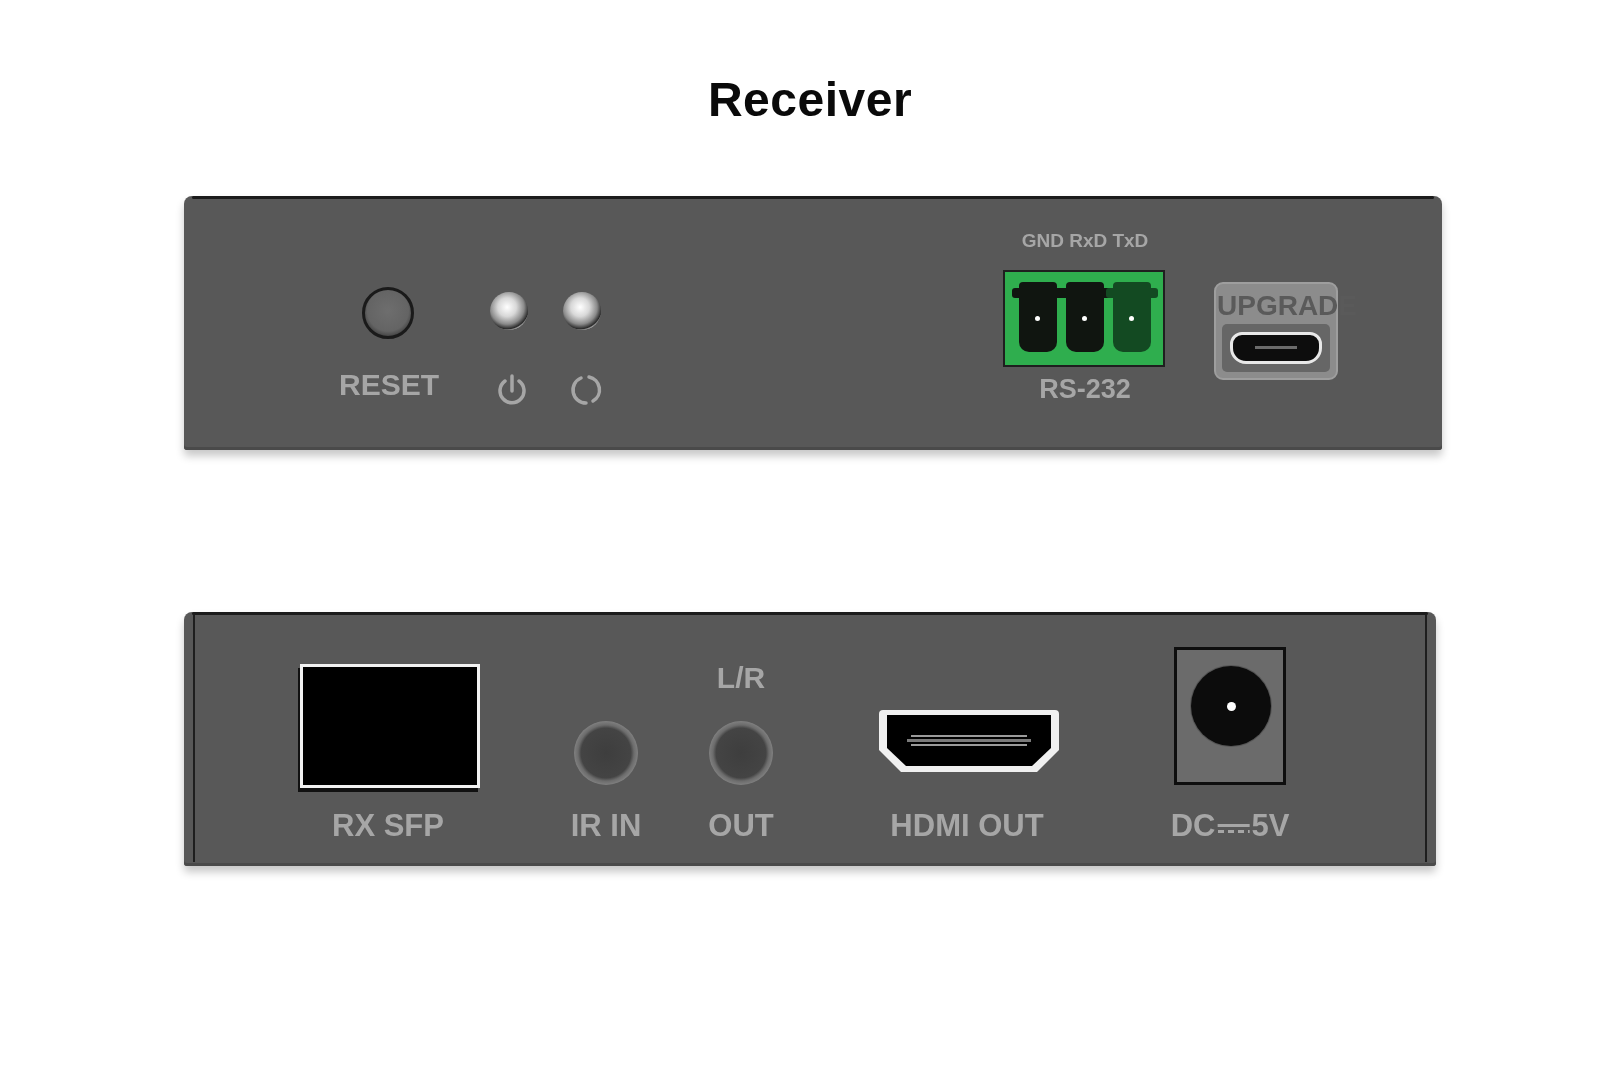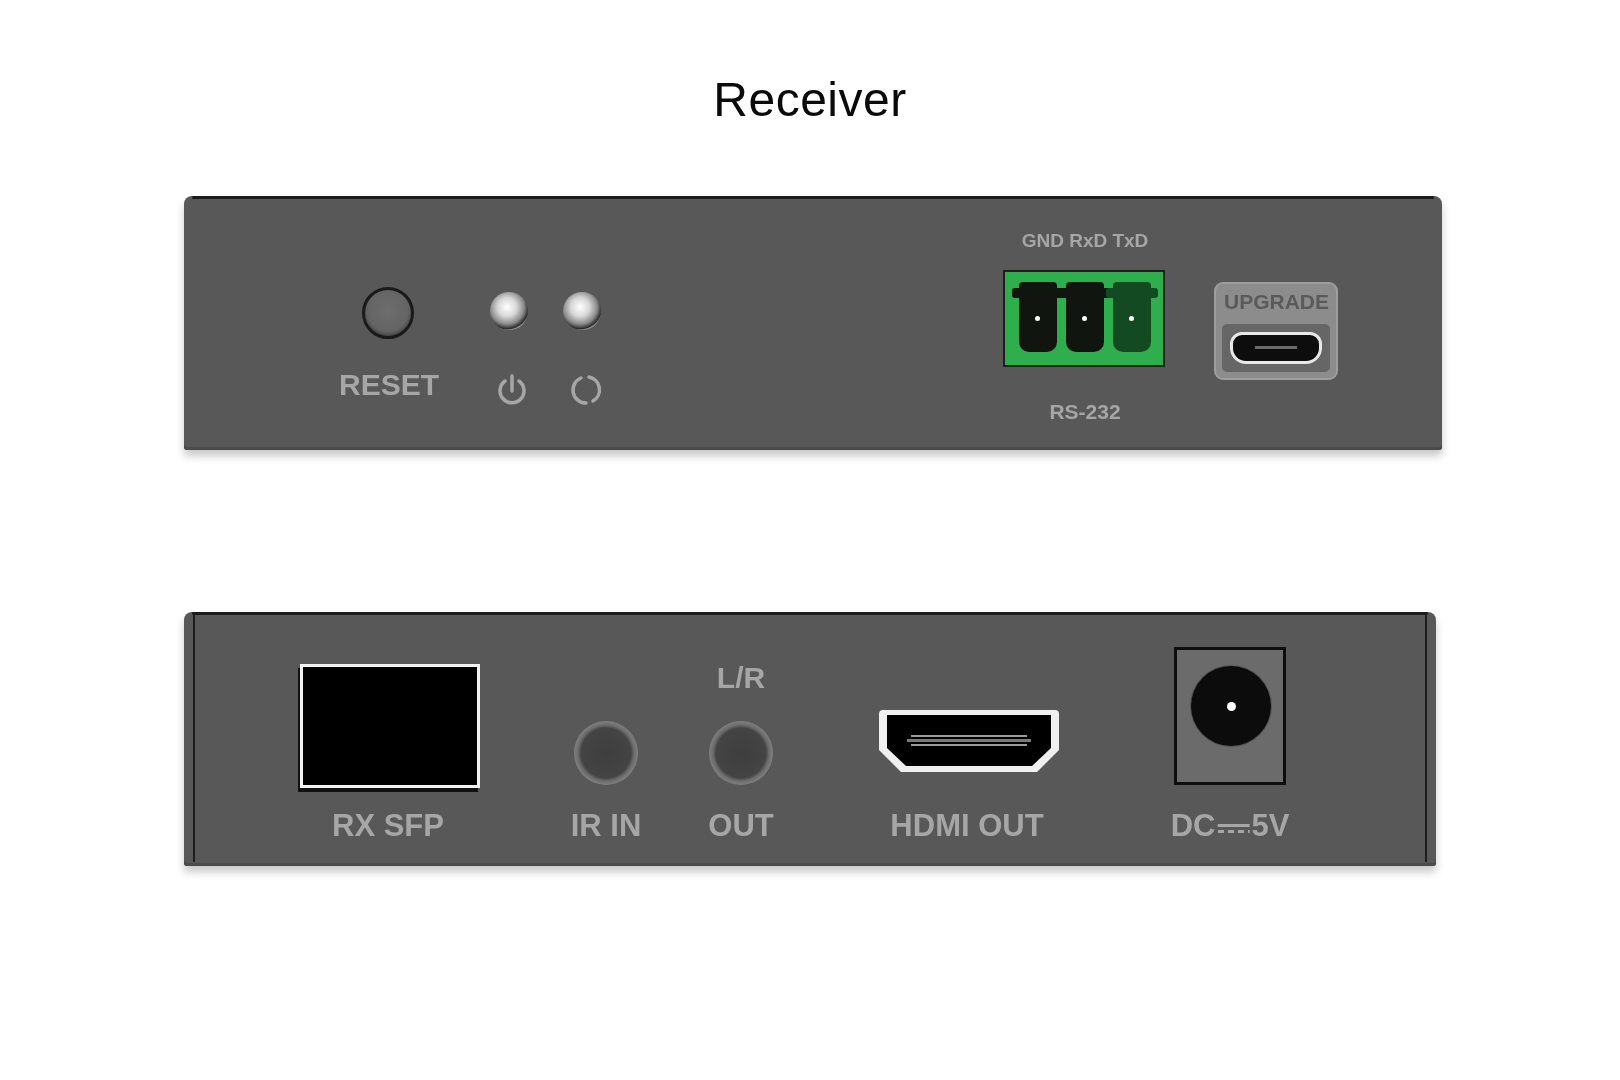--- a/index.html
+++ b/index.html
@@ -2,21 +2,21 @@
 <html><head>
 <meta charset="utf-8">
 <style>
   * { box-sizing: border-box; margin: 0; padding: 0; }
   html, body { width: 1620px; height: 1080px; background: #ffffff; overflow: hidden; }
   body { position: relative; font-family: "Liberation Sans", sans-serif; }
 
   .title {
     position: absolute; left: 0; width: 1620px; top: 72px;
     text-align: center; font-family: "Liberation Sans", sans-serif;
-    font-size: 48px; font-weight: 400; color: #0a0a0a; letter-spacing: 0.5px;
+    font-size: 48px; font-weight: 700; color: #0a0a0a; letter-spacing: 0.5px;
   }
 
   .panel {
     position: absolute; background: #585858;
     border-radius: 8px 8px 3px 3px;
     box-shadow: 0 6px 8px rgba(0,0,0,0.22), inset 0 -3px 0 #4a4a4a;
   }
   .panel::before {
     content: ""; position: absolute; left: 8px; right: 8px; top: 0; height: 3px;
     background: #1c1c1c; border-radius: 2px;
@@ -61,21 +61,21 @@
   .terminal .pin {
     position: absolute; left: 16px; top: 34px; width: 5px; height: 5px; border-radius: 50%;
     background: #ffffff;
   }
   .usb-box {
     position: absolute; width: 124px; height: 98px; background: #8c8c8c;
     border: 2px solid #9e9e9e; border-radius: 9px;
   }
   .usb-box .usb-label {
     position: absolute; left: 1px; right: 0; top: 6px; text-align: center;
-    color: #5a5a5a; font-weight: 700; font-size: 21px;
+    color: #5a5a5a; font-weight: 700; font-size: 28px;
     font-family: "Liberation Sans", sans-serif;
   }
   .usb-box .usb-port-area {
     position: absolute; left: 6px; right: 6px; top: 40px; bottom: 6px;
     background: #666666; border-radius: 5px;
   }
   .usb-box .usb-port {
     position: absolute; left: 8px; right: 8px; top: 8px; height: 32px;
     background: #0d0d0d; border: 3px solid #e8e8e8; border-radius: 12px 12px 16px 16px;
   }
@@ -144,21 +144,21 @@
     <div class="slot" style="left:14px;">
         <div class="pin"></div>
       </div>
     <div class="slot" style="left:61px;">
         <div class="pin"></div>
       </div>
     <div class="slot dim" style="left:108px;">
         <div class="pin"></div>
       </div>
   </div>
-  <div class="lbl" style="left:901px; top:178px; font-size:21px;margin-top:26px;">RS-232</div>
+  <div class="lbl" style="left:901px; top:178px; font-size:27px;">RS-232</div>
 
   <div class="usb-box" style="left:1030px; top:86px;">
     <div class="usb-label">UPGRADE</div>
     <div class="usb-port-area">
       <div class="usb-port"></div>
     </div>
   </div>
 </div>
 
 <div class="panel back">

